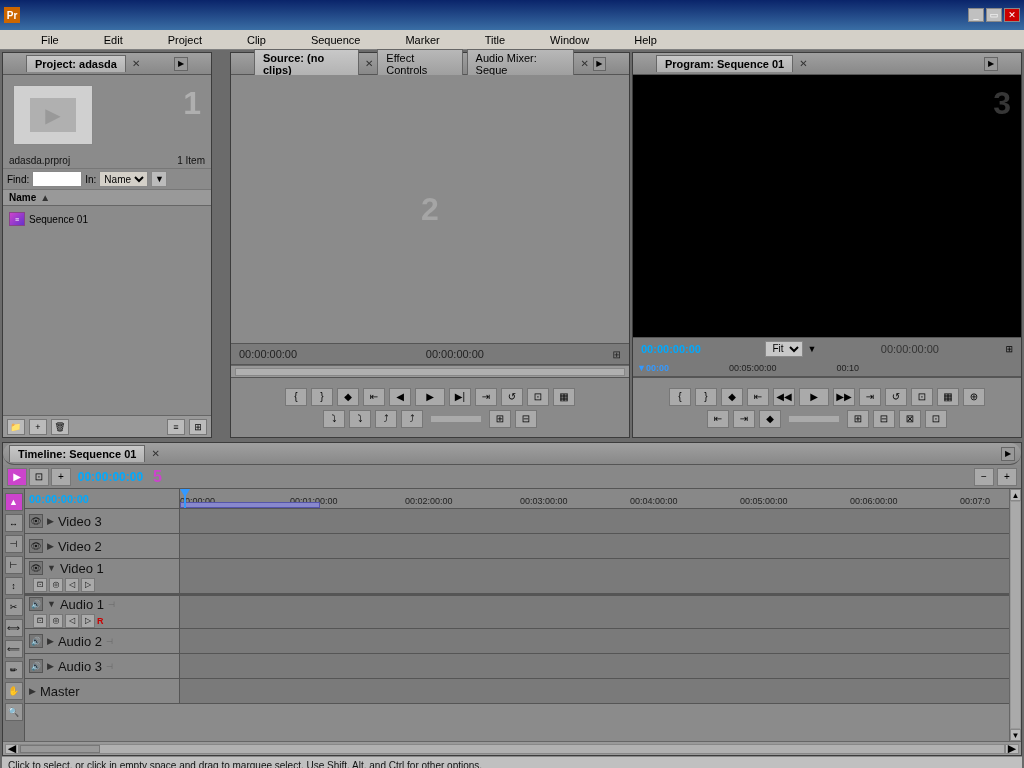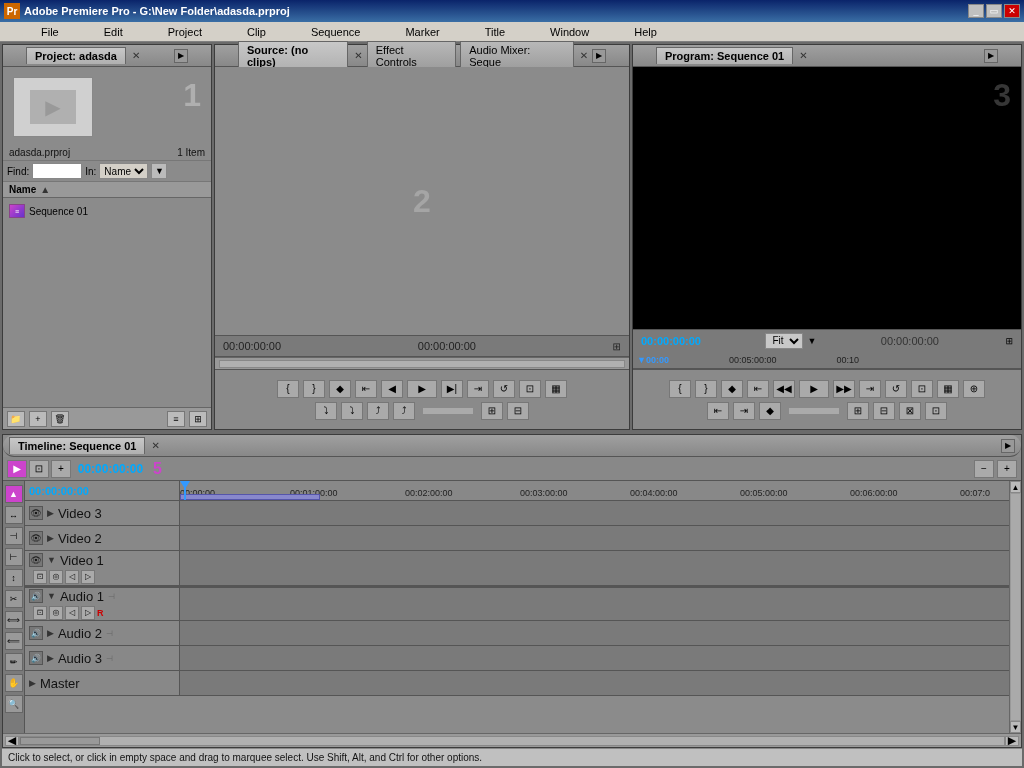--- a/index.html
+++ b/index.html
@@ -11,21 +11,21 @@
       width: 1024px;
       height: 768px;
       overflow: hidden;
       user-select: none;
     }
 
     
     #title-bar {
       background: linear-gradient(to bottom, #0a246a, #3a6ea5);
       color: white;
-      height: 22px;
+      height: 30px;
       display: flex;
       align-items: center;
       padding: 0 4px;
       justify-content: space-between;
       text-align: right;
     }
     #title-bar-left {
       display: flex;
       align-items: center;
       gap: 4px;
@@ -536,21 +536,20 @@
       flex-direction: column;
       overflow: hidden;
     }
   </style>
 </head>
 <body>
 
 <div id="title-bar">
   <div id="title-bar-left">
     <div id="title-bar-icon">Pr</div>
-    <span id="title-bar-title">Adobe Premiere Pro - G:\New Folder\adasda.prproj</span>
   </div>
   <div id="title-bar-controls">
     <div class="titlebar-btn">_</div>
     <div class="titlebar-btn">▭</div>
     <div class="titlebar-btn" style="background:#c00;color:white;">✕</div>
   </div>
 </div>
 
 <div id="menu-bar">
   <span class="menu-item">File</span>
@@ -610,21 +609,21 @@
           <div class="bottom-btn">📁</div>
           <div class="bottom-btn">+</div>
           <div class="bottom-btn">🗑</div>
           <div style="flex:1;"></div>
           <div class="bottom-btn">≡</div>
           <div class="bottom-btn">⊞</div>
         </div>
       </div>
     </div>
 
-    <div class="panel" id="source-panel" style="position:relative;">
+    <div class="panel" id="source-panel" style="position:relative;margin-left:16px;">
       <div class="panel-header">
         <span class="panel-tab active">Source: (no clips)</span>
         <span class="panel-close">✕</span>
         <span class="panel-tab">Effect Controls</span>
         <span class="panel-tab">Audio Mixer: Seque</span>
         <span class="panel-close" style="margin-left:2px;">✕</span>
         <div class="panel-menu-btn">▶</div>
       </div>
       <div id="source-content">
         <div id="source-video-area">

